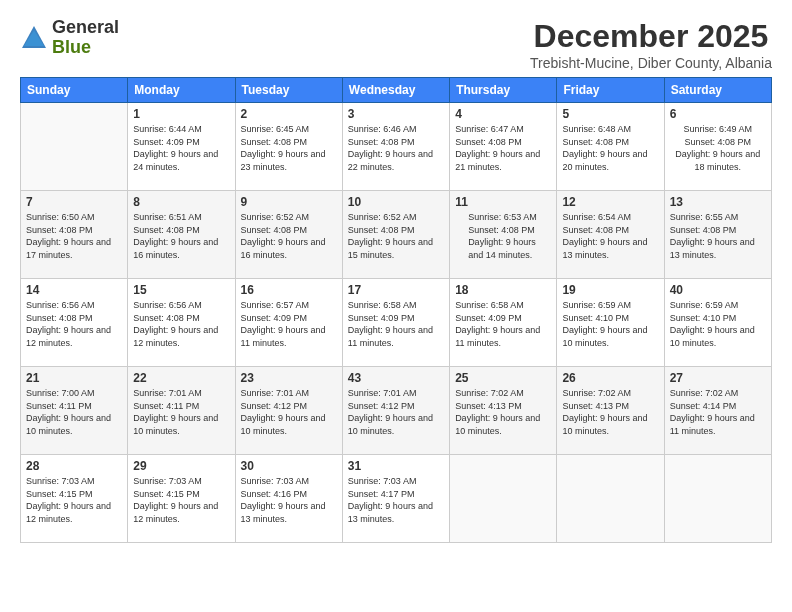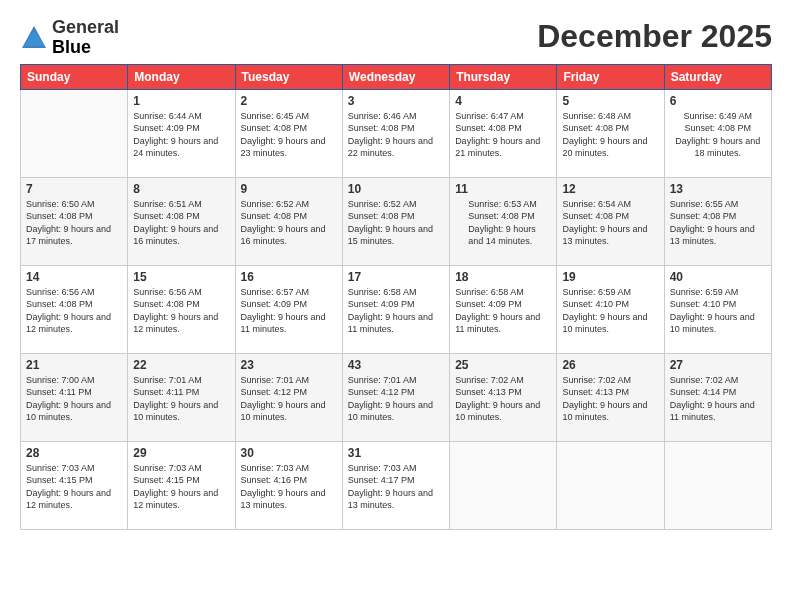--- a/index.html
+++ b/index.html
@@ -26,21 +26,21 @@
     .logo {
       display: flex;
       align-items: center;
     }
     .logo-text {
       font-size: 18px;
       font-weight: bold;
       line-height: 1.1;
     }
     .logo-general { color: #333; }
-    .logo-blue { color: #000000; }
+    .logo-blue { color: #4d7c0f; }
     .logo-icon {
       width: 28px;
       height: 28px;
       margin-right: 4px;
     }
     .title-section {
       text-align: center;
       margin-left: 46px;
     }
     .month-year {
@@ -52,21 +52,21 @@
       font-size: 14px;
       color: #555;
     }
     .calendar {
       width: 100%;
       border-collapse: collapse;
       flex: 1;
       table-layout: fixed;
     }
     .calendar thead tr th {
-      background-color: #ef4444;
+      background-color: #3b82f6;
       color: #fff;
       font-size: 12px;
       font-weight: bold;
       padding: 5px 6px;
       border: 1px solid #1e5fa0;
       text-align: left;
     }
     .calendar tbody tr td {
       border: 1px solid #ccc;
       vertical-align: top;
@@ -104,20 +104,21 @@
         <polygon points="14,2 26,24 2,24" fill="#1a6bb5" opacity="0.85"></polygon>
         <polygon points="14,6 24,22 4,22" fill="#3a9de0" opacity="0.6"></polygon>
       </svg>
       <div class="logo-text">
         <span class="logo-general">General</span><br>
         <span class="logo-blue">Blue</span>
       </div>
     </div>
     <div class="title-section">
       <div class="month-year">December 2025</div>
+      <div class="location">Trebisht-Mucine, Diber County, Albania</div>
     </div>
   </div>
 
   <table class="calendar">
     <thead>
       <tr>
         <th>Sunday</th>
         <th>Monday</th>
         <th>Tuesday</th>
         <th>Wednesday</th>

